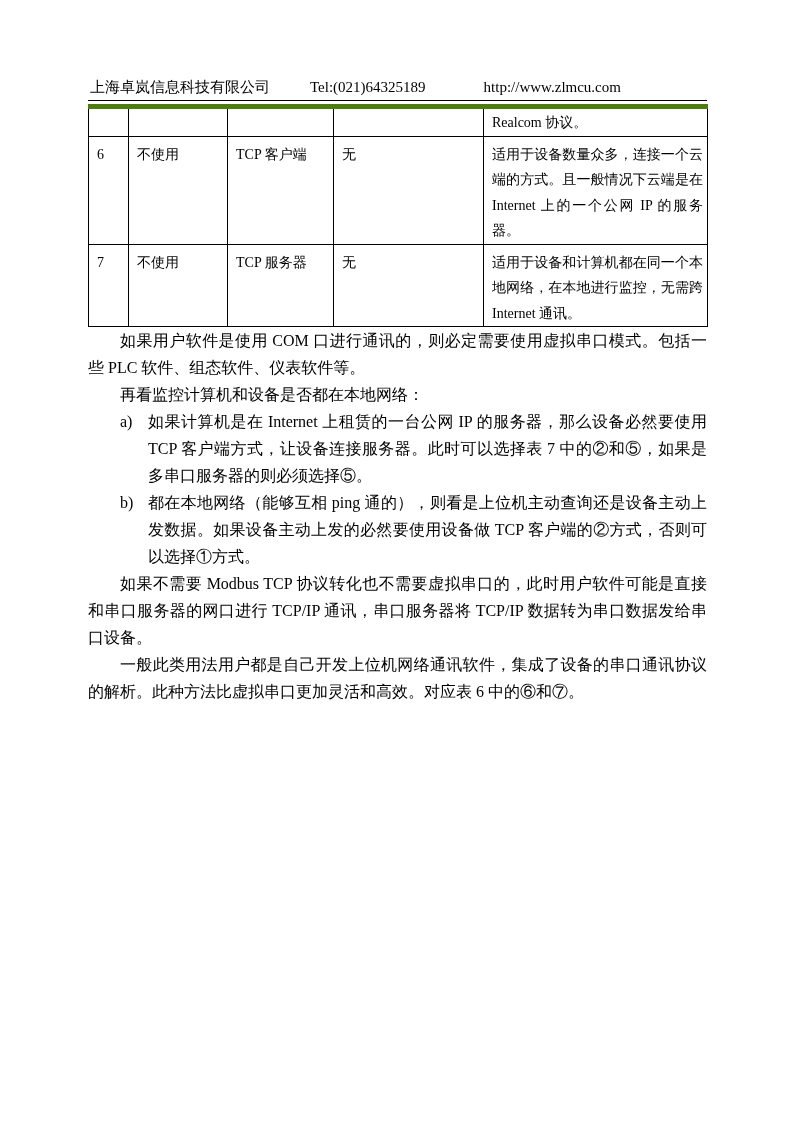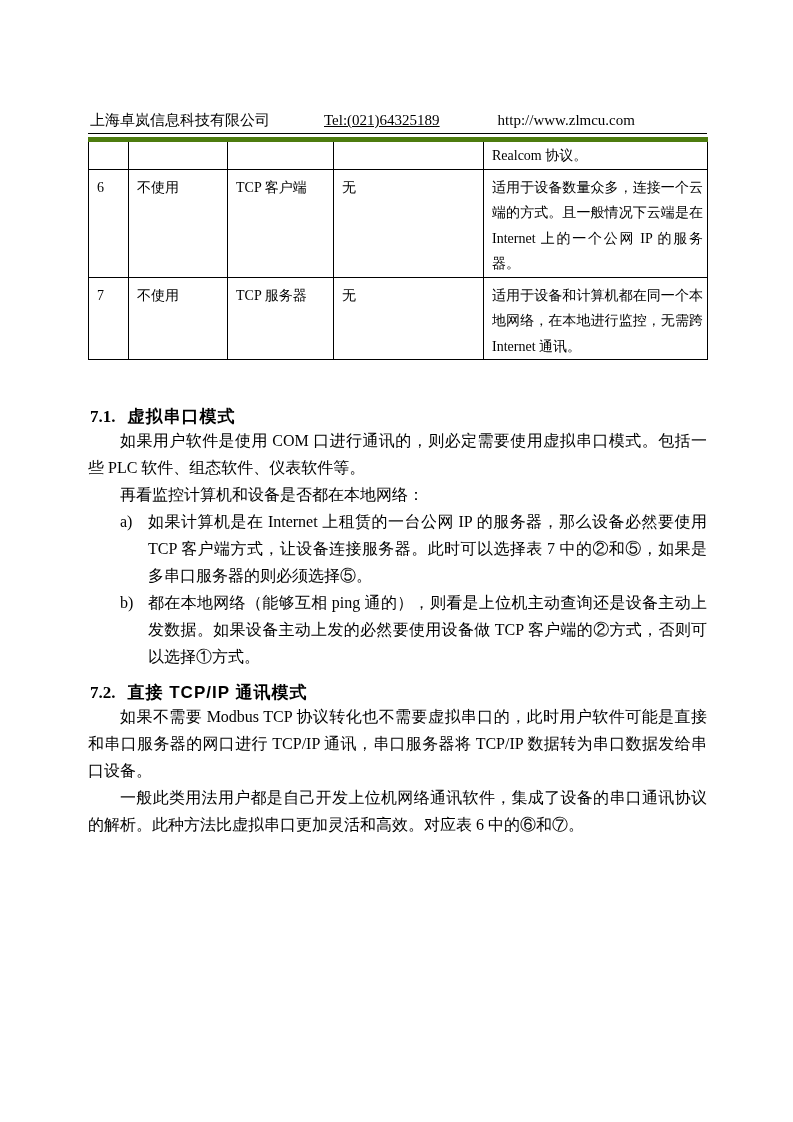--- a/index.html
+++ b/index.html
@@ -12,28 +12,28 @@
     color:#000;
     font-family:"Liberation Serif","DejaVu Serif",serif;
     overflow:hidden;
   }
   .content { width:619px; margin-left:88px; }
 
   
   .doc-header {
     display:flex;
     align-items:flex-end;
-    padding-top:111px;
+    padding-top:78px;
     padding-bottom:4px;
     border-bottom:1.5px solid #000;
     font-size:15px;
     line-height:18px;
   }
   .doc-header .company { margin-left:2px; }
-  .doc-header .tel     { margin-left:54px;text-decoration:underline; }
+  .doc-header .tel     { margin-left:40px; }
   .doc-header .site    { margin-left:58px; }
 
   
   table.mode-table {
     margin-top:3px;
     border-collapse:collapse;
     width:619px;
     table-layout:fixed;
     font-size:14px;
   }
@@ -118,37 +118,31 @@
         <tr class="row-7">
           <td>7</td>
           <td>不使用</td>
           <td>TCP 服务器</td>
           <td>无</td>
           <td>适用于设备和计算机都在同一个本地网络，在本地进行监控，无需跨 Internet 通讯。</td>
         </tr>
       </tbody>
     </table>
 
-    <div class="section-heading h71">
-      <span class="sec-num">7.1.</span><span class="sec-title">虚拟串口模式</span>
-    </div>
 
     <p class="para p-after-heading">如果用户软件是使用 COM 口进行通讯的，则必定需要使用虚拟串口模式。包括一些 PLC 软件、组态软件、仪表软件等。</p>
     <p class="para">再看监控计算机和设备是否都在本地网络：</p>
 
     <div class="list-item">
       <span class="marker">a)</span>
       <div class="item-text">如果计算机是在 Internet 上租赁的一台公网 IP 的服务器，那么设备必然要使用 TCP 客户端方式，让设备连接服务器。此时可以选择表 7 中的②和⑤，如果是多串口服务器的则必须选择⑤。</div>
     </div>
     <div class="list-item">
       <span class="marker">b)</span>
       <div class="item-text">都在本地网络（能够互相 ping 通的），则看是上位机主动查询还是设备主动上发数据。如果设备主动上发的必然要使用设备做 TCP 客户端的②方式，否则可以选择①方式。</div>
     </div>
 
-    <div class="section-heading h72">
-      <span class="sec-num">7.2.</span><span class="sec-title">直接 TCP/IP 通讯模式</span>
-    </div>
 
     <p class="para p-after-heading">如果不需要 Modbus TCP 协议转化也不需要虚拟串口的，此时用户软件可能是直接和串口服务器的网口进行 TCP/IP 通讯，串口服务器将 TCP/IP 数据转为串口数据发给串口设备。</p>
     <p class="para">一般此类用法用户都是自己开发上位机网络通讯软件，集成了设备的串口通讯协议的解析。此种方法比虚拟串口更加灵活和高效。对应表 6 中的⑥和⑦。</p>
 
   </div>
 </div>
 
 </body></html>

